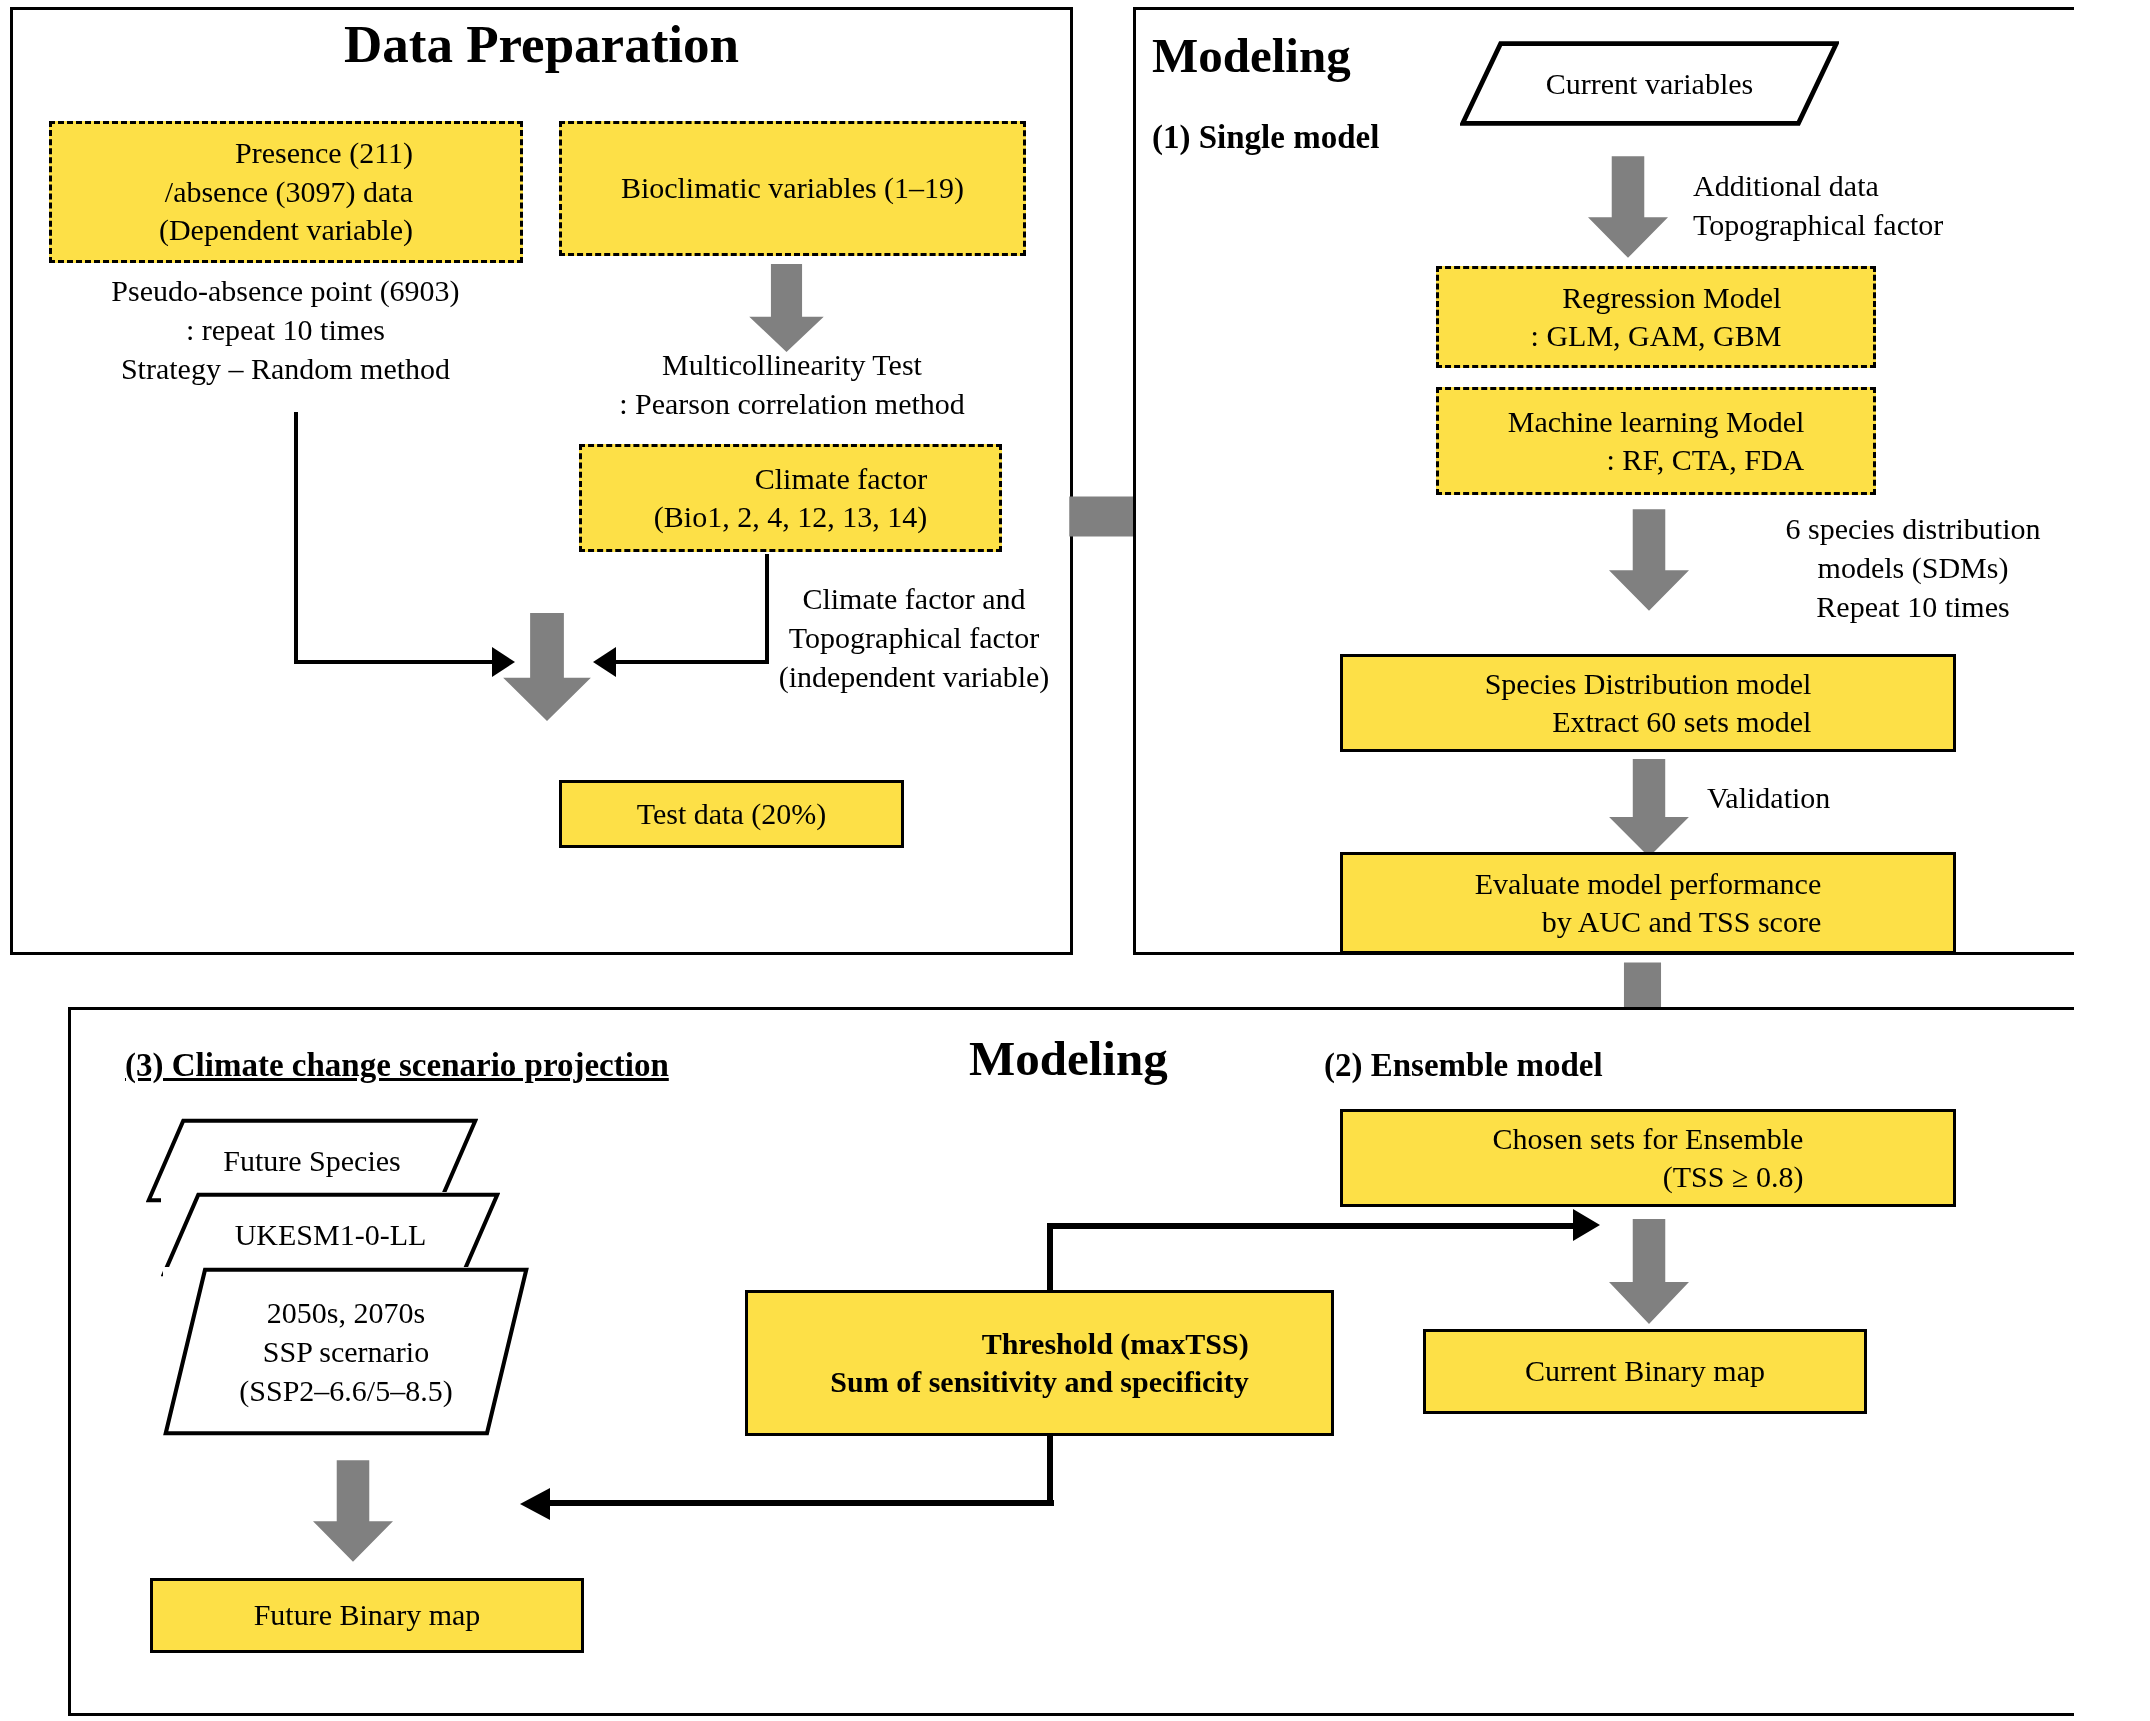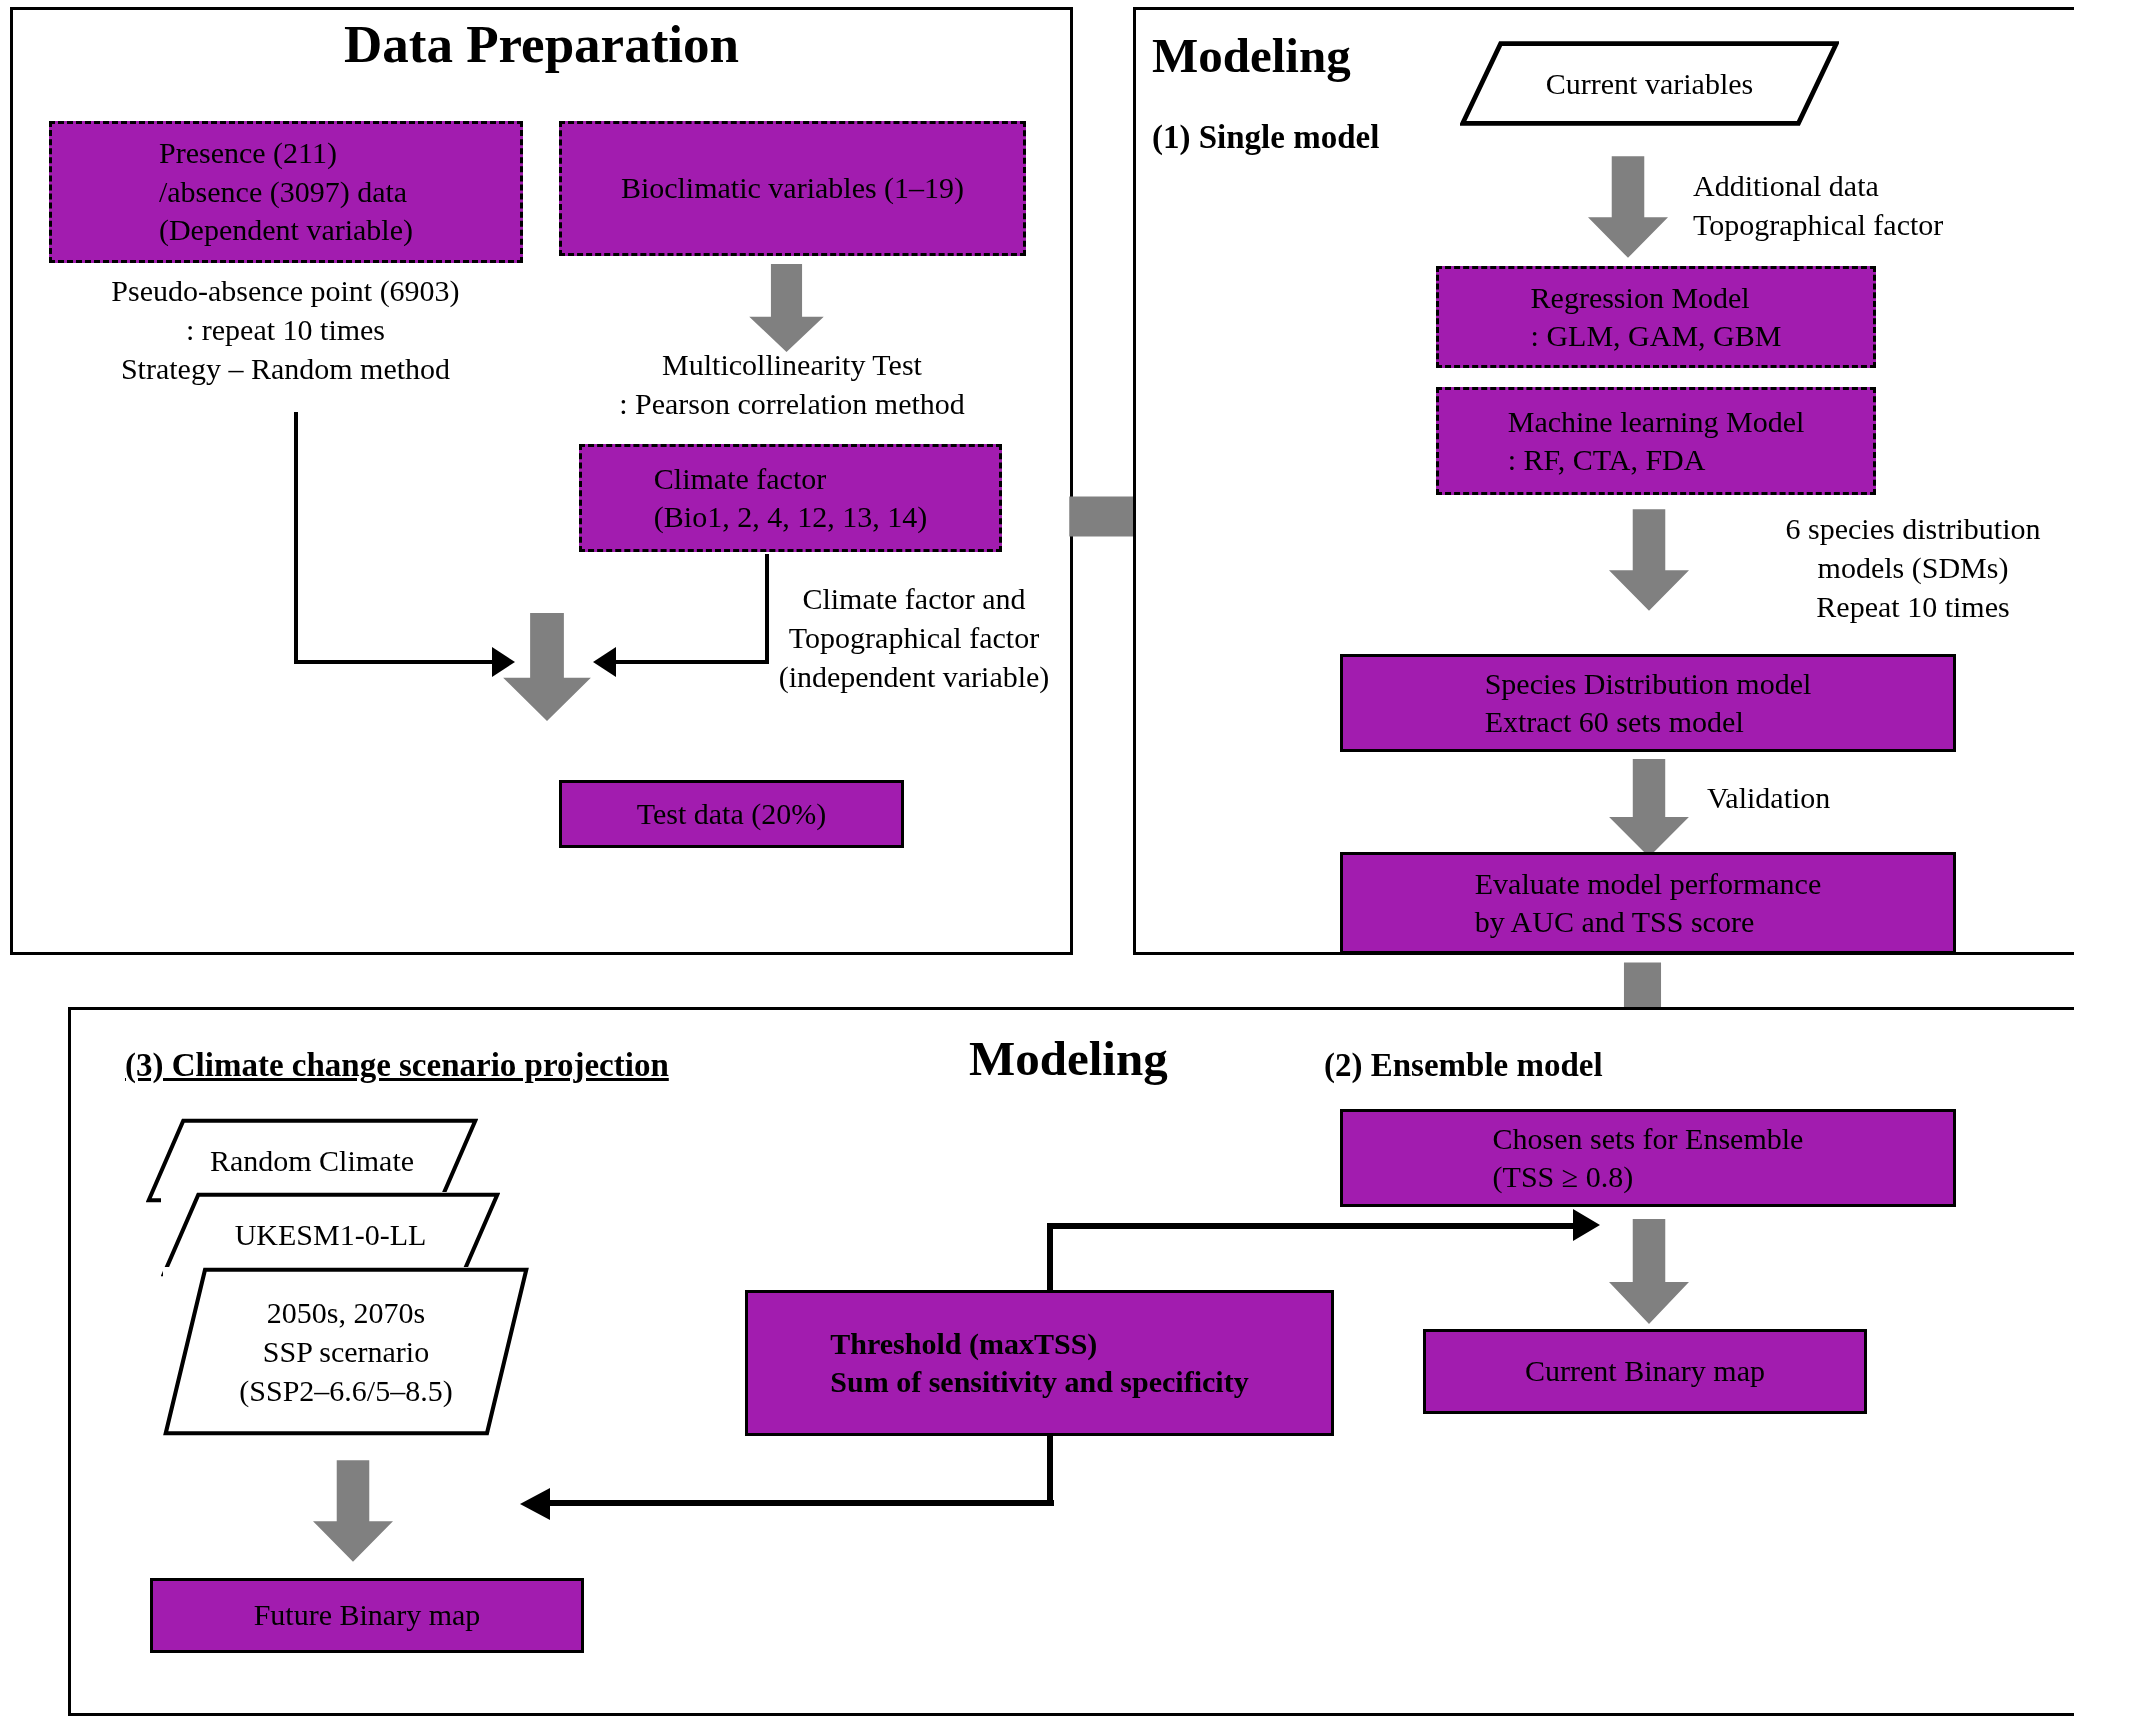--- a/index.html
+++ b/index.html
@@ -35,22 +35,22 @@
     white-space: nowrap;
     font-family: "Liberation Serif", "DejaVu Serif", serif;
   }
   .box {
     position: absolute;
     box-sizing: border-box;
     display: flex;
     flex-direction: column;
     align-items: center;
     justify-content: center;
-    text-align: left;
-    background: #a21caf;
+    text-align: right;
+    background: #fde047;
     line-height: 1.28;
   }
   .box.solid {
     border: 3.4px solid #000000;
   }
   .box.dashed {
     border: 3.4px dashed #000000;
   }
   .free-text {
     position: absolute;
@@ -215,21 +215,21 @@
   <div class="panel-title" style="left:969px; top:1030px; width:298px; font-size:49px; text-align:left;">Modeling</div>
 
   <div class="sub-title" style="left:125px; top:1047px; font-size:33px;text-decoration:underline;">(3) Climate change scenario projection</div>
 
   <div class="sub-title" style="left:1324px; top:1047px; font-size:33px;">(2) Ensemble model</div>
 
   <div class="para" style="left:146px; top:1118px; width:332px; height:85px;">
     <svg class="para-shape" width="332" height="85" viewBox="0 0 490 125" preserveAspectRatio="none">
       <polygon points="55,4 486,4 435,121 4,121" fill="#ffffff" stroke="#000000" stroke-width="6"></polygon>
     </svg>
-    <div class="para-label fs-md" style="font-size:30px;">Random Climate</div>
+    <div class="para-label fs-md" style="font-size:30px;">Future Species</div>
   </div>
 
   <div class="para" style="left:161px; top:1192px; width:339px; height:85px;">
     <svg class="para-shape" width="339" height="85" viewBox="0 0 500 125" preserveAspectRatio="none">
       <polygon points="55,4 496,4 445,121 4,121" fill="#ffffff" stroke="#000000" stroke-width="6"></polygon>
     </svg>
     <div class="para-label fs-md" style="font-size:30px;">UKESM1-0-LL</div>
   </div>
 
   <div class="para" style="left:163px; top:1267px; width:366px; height:169px;">

